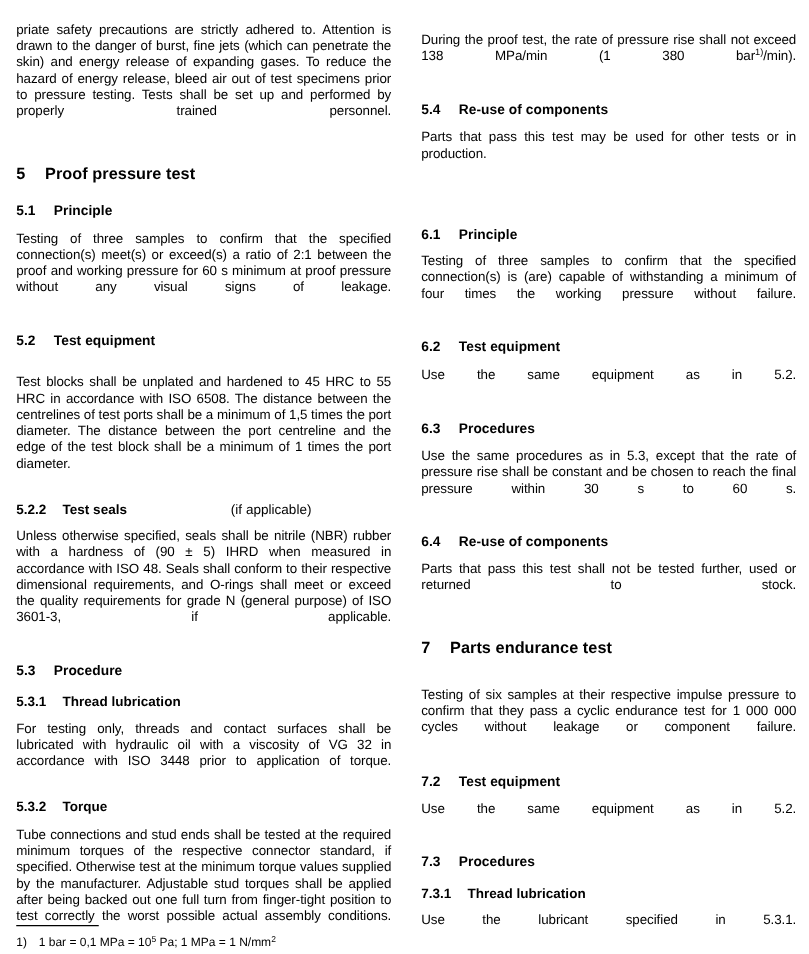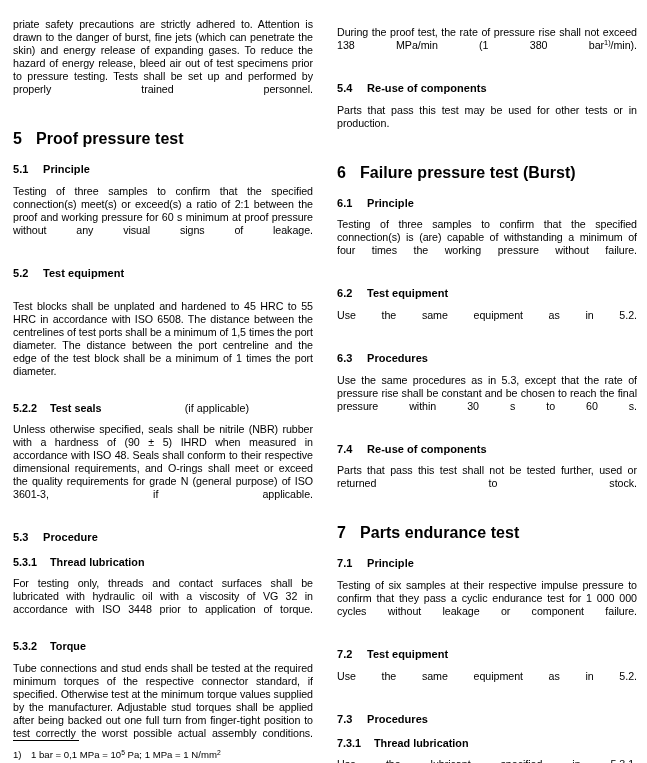--- a/index.html
+++ b/index.html
@@ -44,21 +44,21 @@
   }
   
   p.body::after {
     content: "";
     display: inline-block;
     width: 100%;
   }
 
   h1.clause {
     margin: 0;
-    font-size: 16px;
+    font-size: 13px;
     font-weight: bold;
     line-height: 15px;
     letter-spacing: 0.05px;
   }
   h1.clause .num { display: inline-block; min-width: 23px; }
 
   h2.subclause {
     margin: 0;
     font-size: 11px;
     font-weight: bold;
@@ -153,47 +153,45 @@
 
     <div class="sp-head-to-para"></div>
     <p class="body"><span>During the proof test, the rate of pressure rise shall not exceed 138 MPa/min (1 380 bar</span><sup>1)</sup><span>/min).</span></p>
 
     <div class="sp-before-h2"></div>
     <h2 class="subclause"><span class="num">5.4</span><span>Re-use of components</span></h2>
     <div class="sp-head-to-para"></div>
     <p class="body">Parts that pass this test may be used for other tests or in production.</p>
 
     <div class="sp-before-h1"></div>
-    <h1 class="clause"><span class="num">6</span><span>Failure pressure test (Burst)</span></h1>
 
     <div class="sp-before-h2"></div>
     <h2 class="subclause"><span class="num">6.1</span><span>Principle</span></h2>
     <div class="sp-head-to-para"></div>
     <p class="body">Testing of three samples to confirm that the specified connection(s) is (are) capable of withstanding a minimum of four times the working pressure without failure.</p>
 
     <div class="sp-before-h2"></div>
     <h2 class="subclause"><span class="num">6.2</span><span>Test equipment</span></h2>
     <div class="sp-head-to-para"></div>
     <p class="body">Use the same equipment as in 5.2.</p>
 
     <div class="sp-before-h2"></div>
     <h2 class="subclause"><span class="num">6.3</span><span>Procedures</span></h2>
     <div class="sp-head-to-para"></div>
     <p class="body">Use the same procedures as in 5.3, except that the rate of pressure rise shall be constant and be chosen to reach the final pressure within 30 s to 60 s.</p>
 
     <div class="sp-before-h2"></div>
-    <h2 class="subclause"><span class="num">7.4</span><span>Re-use of components</span></h2>
+    <h2 class="subclause"><span class="num">6.4</span><span>Re-use of components</span></h2>
     <div class="sp-head-to-para"></div>
     <p class="body">Parts that pass this test shall not be tested further, used or returned to stock.</p>
 
     <div class="sp-before-h1"></div>
     <h1 class="clause"><span class="num">7</span><span>Parts endurance test</span></h1>
 
     <div class="sp-before-h2"></div>
-    <h2 class="subclause"><span class="num">7.1</span><span>Principle</span></h2>
     <div class="sp-head-to-para"></div>
     <p class="body">Testing of six samples at their respective impulse pressure to confirm that they pass a cyclic endurance test for 1 000 000 cycles without leakage or component failure.</p>
 
     <div class="sp-before-h2"></div>
     <h2 class="subclause"><span class="num">7.2</span><span>Test equipment</span></h2>
     <div class="sp-head-to-para"></div>
     <p class="body">Use the same equipment as in 5.2.</p>
 
     <div class="sp-before-h2"></div>
     <h2 class="subclause"><span class="num">7.3</span><span>Procedures</span></h2>

